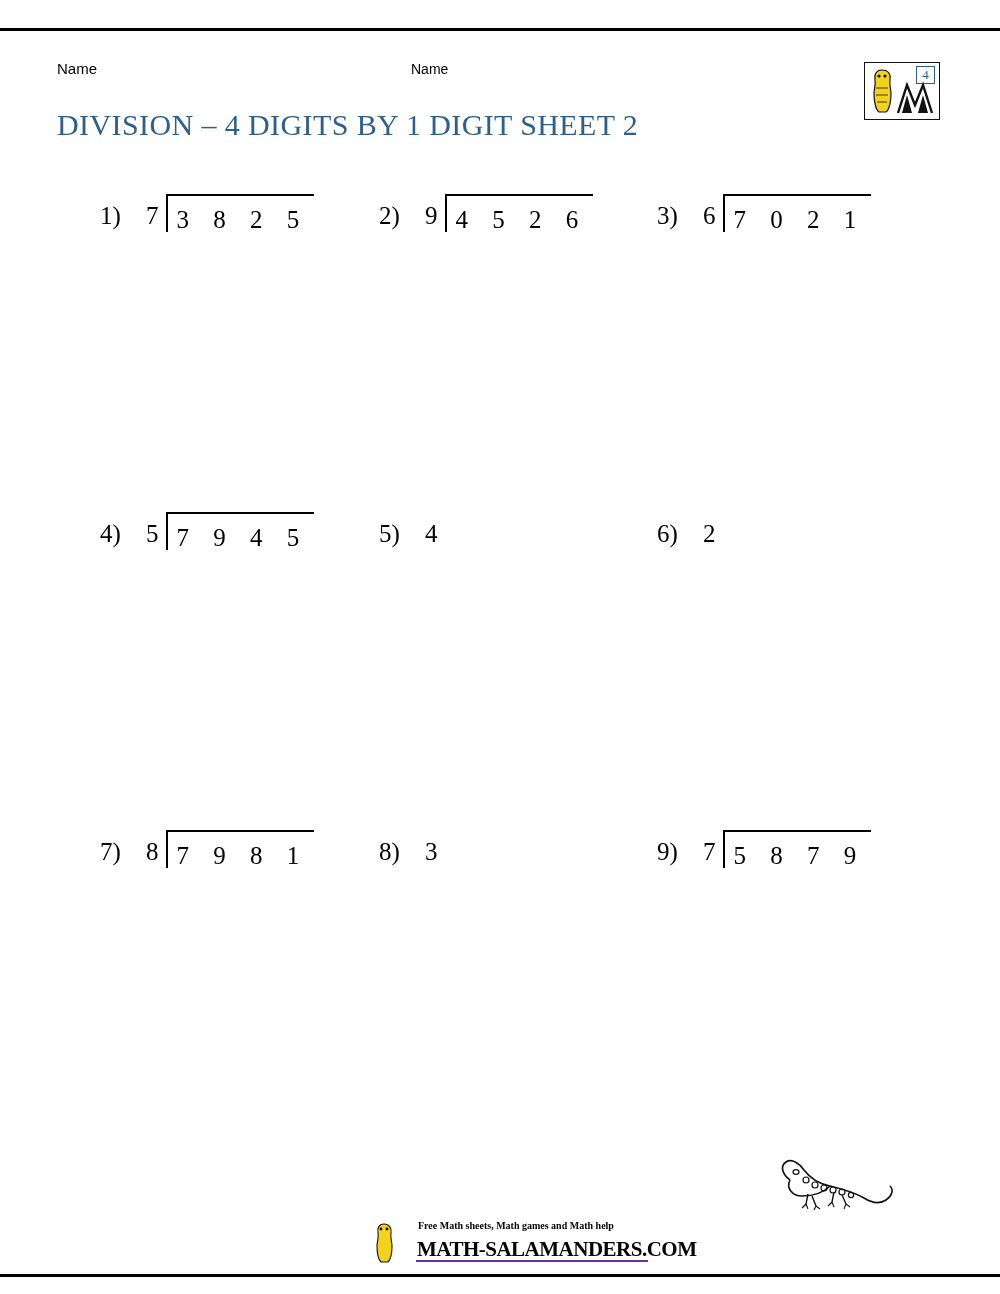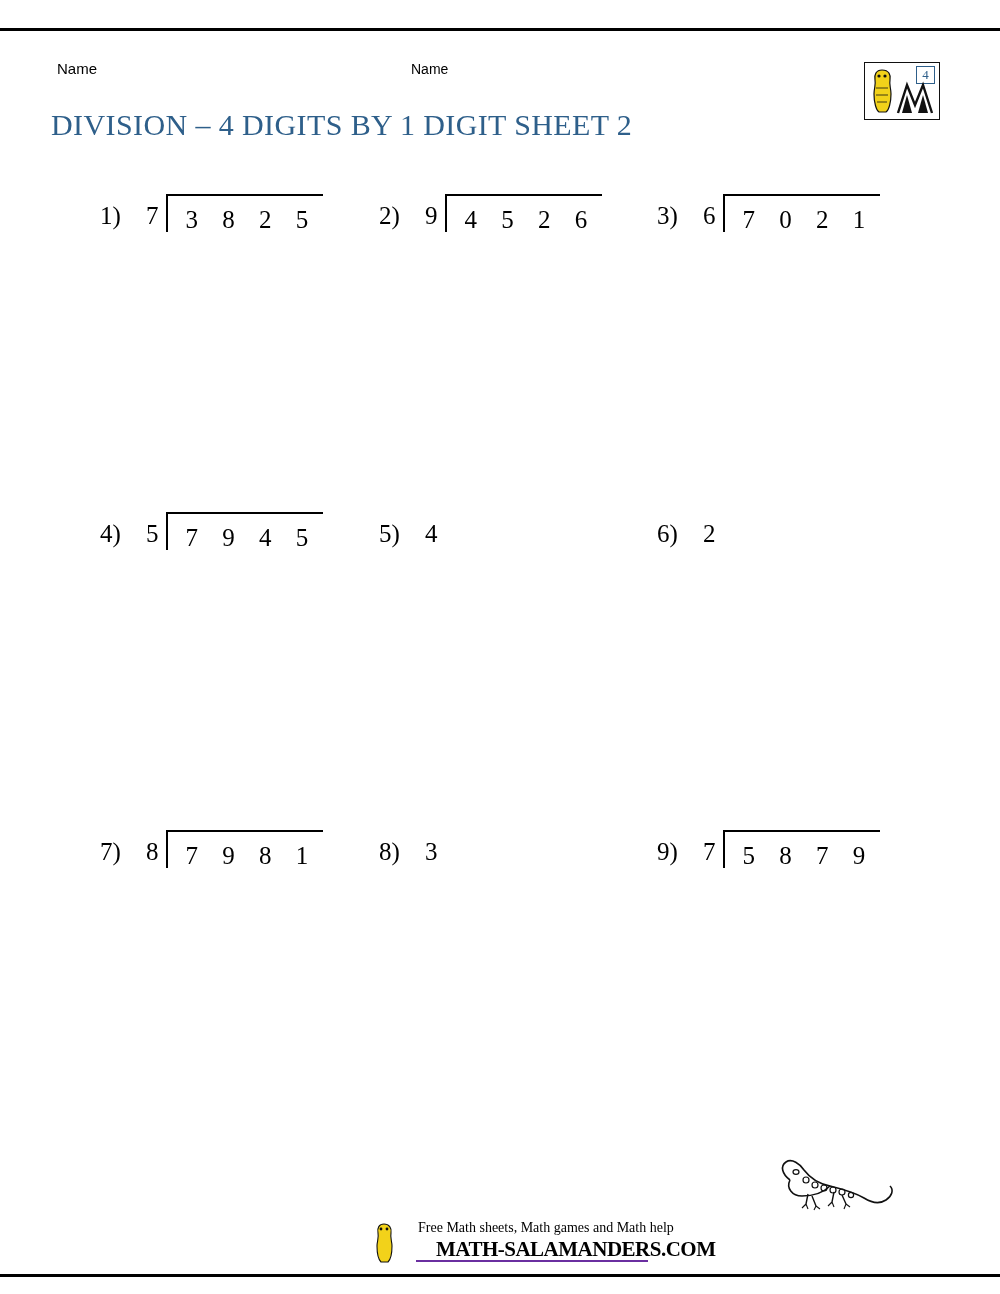--- a/index.html
+++ b/index.html
@@ -46,21 +46,21 @@
   }
   .date-label {
     position: absolute;
     left: 411px;
     top: 61px;
     font-size: 14px;
     color: #000000;
   }
   .title {
     position: absolute;
-    left: 51px;
+    left: 57px;
     top: 108px;
     font-family: "Liberation Serif", serif;
     font-size: 30px;
     letter-spacing: 0.4px;
     color: #2e5f8a;
     white-space: nowrap;
   }
   
   .logo-box {
     position: absolute;
@@ -129,21 +129,21 @@
     font-family: "Liberation Serif", serif;
     font-size: 25px;
     color: #000000;
     margin-top: 22px;
     padding-right: 7px;
   }
   .bracket {
     margin-top: 14px;
     border-left: 2px solid #000000;
     border-top: 2px solid #000000;
-    padding: 0 6px 0 18px;
+    padding: 0 6px 0 9px;
     height: 36px;
     box-sizing: content-box;
   }
   .dividend {
     font-family: "Liberation Serif", serif;
     font-size: 25px;
     color: #000000;
     letter-spacing: 9px;
     line-height: 36px;
     padding-top: 6px;
@@ -162,28 +162,28 @@
     left: 372px;
     top: 1220px;
     width: 270px;
     height: 48px;
   }
   .footer-line1 {
     position: absolute;
     left: 46px;
     top: 0px;
     font-family: "Liberation Serif", serif;
-    font-size: 14px;
-    font-weight: normal;
+    font-size: 10px;
+    font-weight: bold;
     color: #000000;
     white-space: nowrap;
   }
   .footer-line2 {
     position: absolute;
-    left: 36px;
+    left: 17px;
     top: 17px;
     font-family: "Liberation Serif", serif;
     font-size: 21px;
     font-weight: bold;
     color: #000000;
     white-space: nowrap;
     letter-spacing: -0.5px;
     padding-left: 28px;
   }
   .footer-underline {

